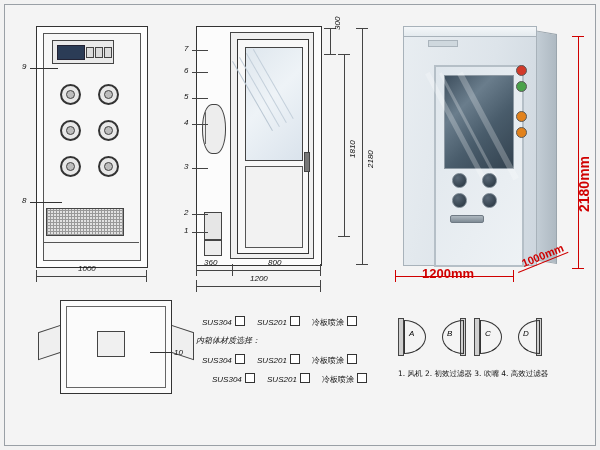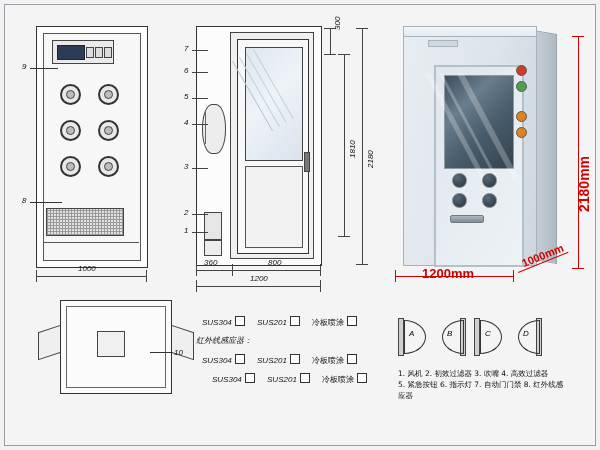--- a/index.html
+++ b/index.html
@@ -238,21 +238,21 @@
   <div class="dim dimred" style="left:572px;top:268px;width:12px;"></div>
   <div class="dimtxt" style="left:576px;top:212px;font-size:14px;transform:rotate(-90deg);transform-origin:left top;">2180mm</div>
 
   <div id="specs">
     <div class="spec-row">
       <span class="lbl-i" style="margin-left:6px;">SUS304</span><span class="chk"></span>
       <span class="lbl-i" style="margin-left:10px;">SUS201</span><span class="chk"></span>
       <span class="cn" style="margin-left:10px;">冷板喷涂</span><span class="chk"></span>
     </div>
     <div class="spec-row">
-      <span class="cn spec-head">红外线感应器：</span>
+      <span class="cn spec-head">内箱体材质选择：</span>
     </div>
     <div class="spec-row">
       <span class="lbl-i" style="margin-left:6px;">SUS304</span><span class="chk"></span>
       <span class="lbl-i" style="margin-left:10px;">SUS201</span><span class="chk"></span>
       <span class="cn" style="margin-left:10px;">冷板喷涂</span><span class="chk"></span>
     </div>
     <div class="spec-row">
       <span class="lbl-i" style="margin-left:16px;">SUS304</span><span class="chk"></span>
       <span class="lbl-i" style="margin-left:10px;">SUS201</span><span class="chk"></span>
       <span class="cn" style="margin-left:10px;">冷板喷涂</span><span class="chk"></span>
@@ -277,15 +277,14 @@
     </div>
     <div class="sw" style="left:114px;">
       <div class="jambR"></div>
       <div class="arc arcB"></div>
       <div class="lt">D</div>
     </div>
   </div>
 
   <div id="legend">
     <div class="cn">1. 风机   2. 初效过滤器   3. 吹嘴   4. 高效过滤器</div>
-    <div class="cn">5. 紧急按钮   6. 指示灯   7. 自动门门禁   8. 红外线感应器</div>
   </div>
 </div>
 
 </body></html>

